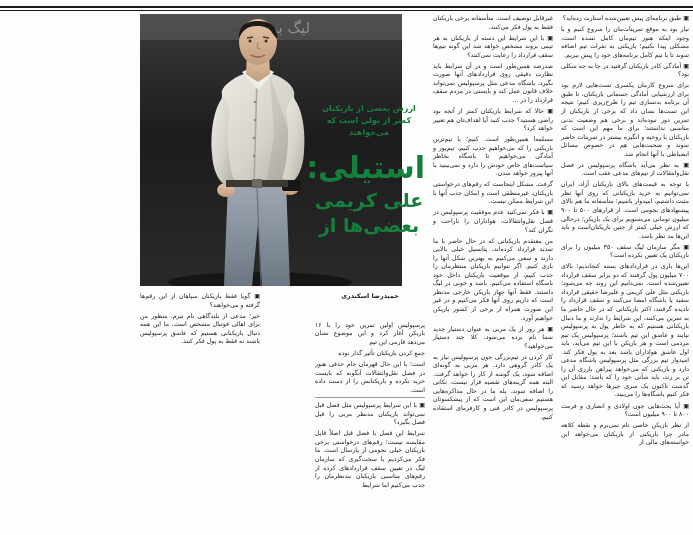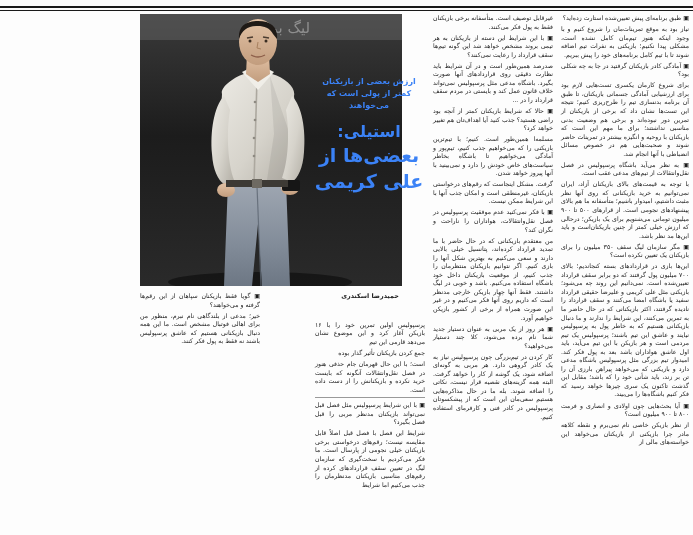--- a/index.html
+++ b/index.html
@@ -40,33 +40,33 @@
   
   #col-2{ right:140px; top:14px; width:120px; }
   
   #col-4{ right:268px; top:292px; width:110px; }
   
   #col-5{ left:140px; top:292px; width:120px; }
 
   
   .headline{
     position:absolute;
-    right:268px; top:76px; width:112px;
+    right:268px; top:103px; width:112px;
     text-align:center;
     font-family:"DejaVu Sans", sans-serif;
     font-weight:bold;
-    color:#3b82f6;
+    color:#15803d;
     line-height:1.25;
   }
   .headline .kicker{
     font-size:8px;font-weight:bold;line-height:1.5;margin-bottom:10px;
     text-align:center;
   }
   .headline .h-main{
-    font-size:16px; letter-spacing:0px; margin:0 0 2px 0;
+    font-size:30px; letter-spacing:0px; margin:0 0 2px 0;
   }
   .headline .h-line{
     font-size:19px; margin:0 0 2px 0;
   }
 
   
   .photo{
     position:absolute;
     left:140px; top:14px; width:262px; height:272px;
     overflow:hidden;
@@ -152,22 +152,22 @@
       <rect x="142" y="166" width="18" height="11" rx="2" fill="#161616"></rect>
 
       <rect x="86" y="166" width="62" height="7" fill="#3d3a35"></rect>
       <rect x="112" y="165" width="10" height="9" fill="#6e6a62"></rect>
     </svg>
   </div>
 
   <div class="headline">
     <div class="kicker">ارزش بعضی از بازیکنان کمتر از پولی است که می‌خواهند</div>
     <div class="h-main">استیلی:</div>
+    <div class="h-line">علی کریمی</div>
     <div class="h-line">بعضی‌ها از</div>
-    <div class="h-line">علی کریمی</div>
   </div>
 
   <div class="col" id="col-right">
     <p>▣ طبق برنامه‌ای پیش تعیین‌شده استارت زده‌اید؟</p>
     <p>نیاز بود به موقع تمرینات‌مان را شروع کنیم و با وجود اینکه هنوز تیم‌مان کامل نشده است، مشکلی پیدا نکنیم؛ بازیکنی به نفرات تیم اضافه شوند تا با تیم کامل برنامه‌های خود را پیش ببریم.</p>
     <p>▣ آمادگی کادر بازیکنان گرفتید در جا به چه شکلی بود؟</p>
     <p>برای شروع کارمان یکسری تست‌هایی لازم بود برای ارزشیابی آمادگی جسمانی بازیکنان، تا طبق آن برنامه بدنسازی تیم را طرح‌ریزی کنیم؛ نتیجه این تست‌ها نشان داد که برخی از بازیکنان از تمرین دور نبوده‌اند و برخی هم وضعیت بدنی مناسبی نداشتند؛ برای ما مهم این است که بازیکنان با روحیه و انگیزه بیشتر در تمرینات حاضر شوند و صحبت‌هایی هم در خصوص مسائل انضباطی با آنها انجام شد.</p>
     <p>▣ به نظر می‌آید باشگاه پرسپولیس در فصل نقل‌و‌انتقالات از تیم‌های مدعی عقب است.</p>
     <p>با توجه به قیمت‌های بالای بازیکنان آزاد، ایران نمی‌توانیم به خرید بازیکنانی که روی آنها نظر مثبت داشتیم، امیدوار باشیم؛ متأسفانه ما هم بالای پیشنهادهای نجومی است. از قرارهای ۵۰۰ تا ۹۰۰ میلیون تومانی می‌شنویم برای یک بازیکن؛ درحالی که ارزش خیلی کمتر از چنین بازیکنان‌است و باید این‌ها مد نظر باشد.</p>
     <p>▣ مگر سازمان لیگ سقف ۳۵۰ میلیون را برای بازیکنان یک تعیین نکرده است؟</p>

